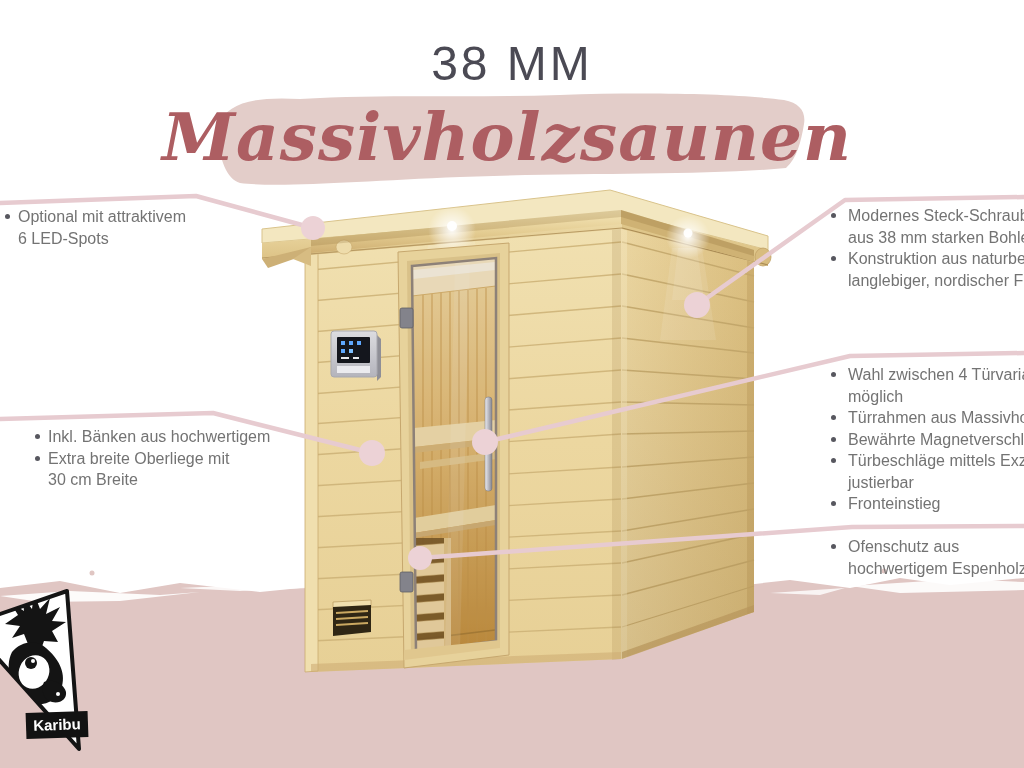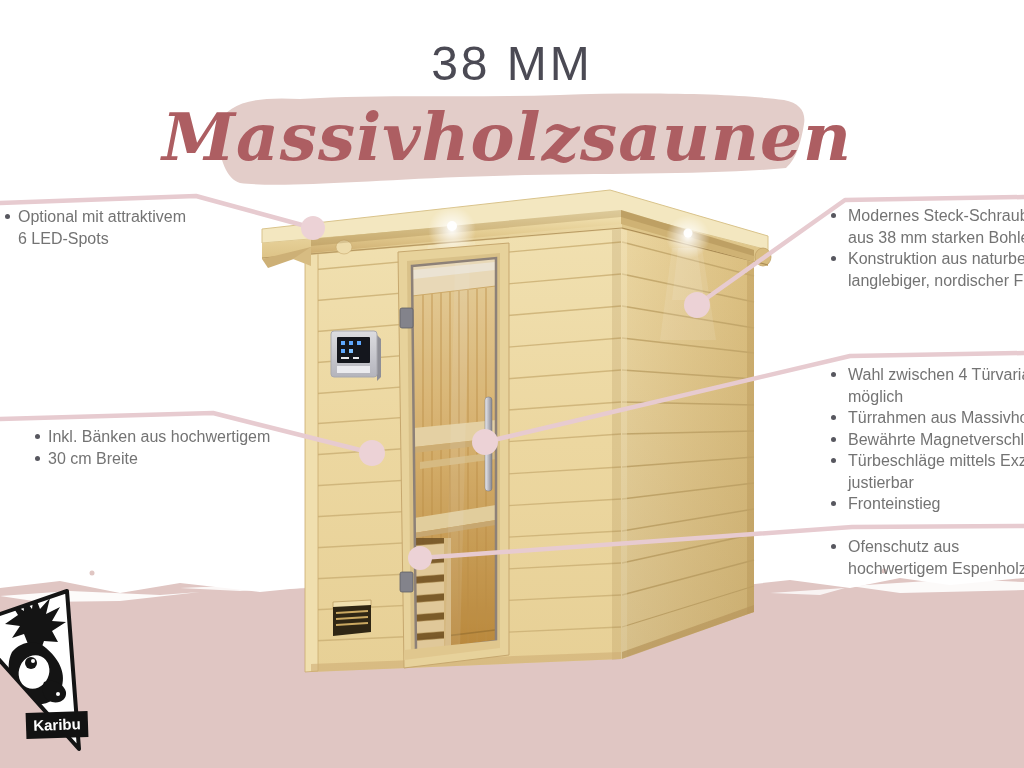--- a/index.html
+++ b/index.html
@@ -244,20 +244,21 @@
   </div>
 </div>
 
 <div class="tblock lblock" style="left:20px;top:426px;margin-left:28px;">
   <div class="item">
     <span class="dot"></span>
     <div class="line">Inkl. Bänken aus hochwertigem</div>
   </div>
   <div class="item">
     <span class="dot"></span>
+    <div class="line">Extra breite Oberliege mit</div>
     <div class="line">30 cm Breite</div>
   </div>
 </div>
 
 <div class="tblock rblock" style="left:848px;top:205px;">
   <div class="item">
     <span class="dot"></span>
     <div class="line">Modernes Steck-Schraubsystem</div>
     <div class="line">aus 38 mm starken Bohlen</div>
   </div>

